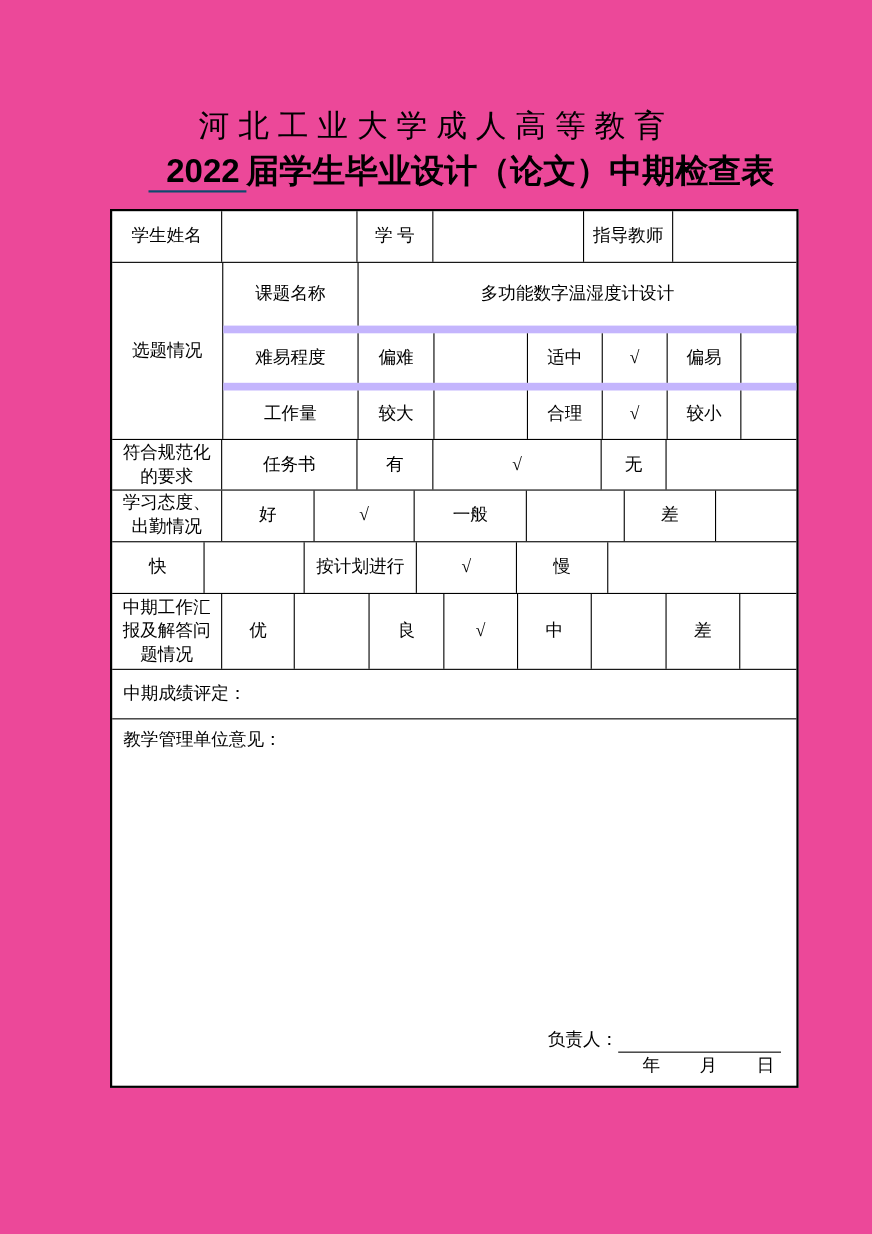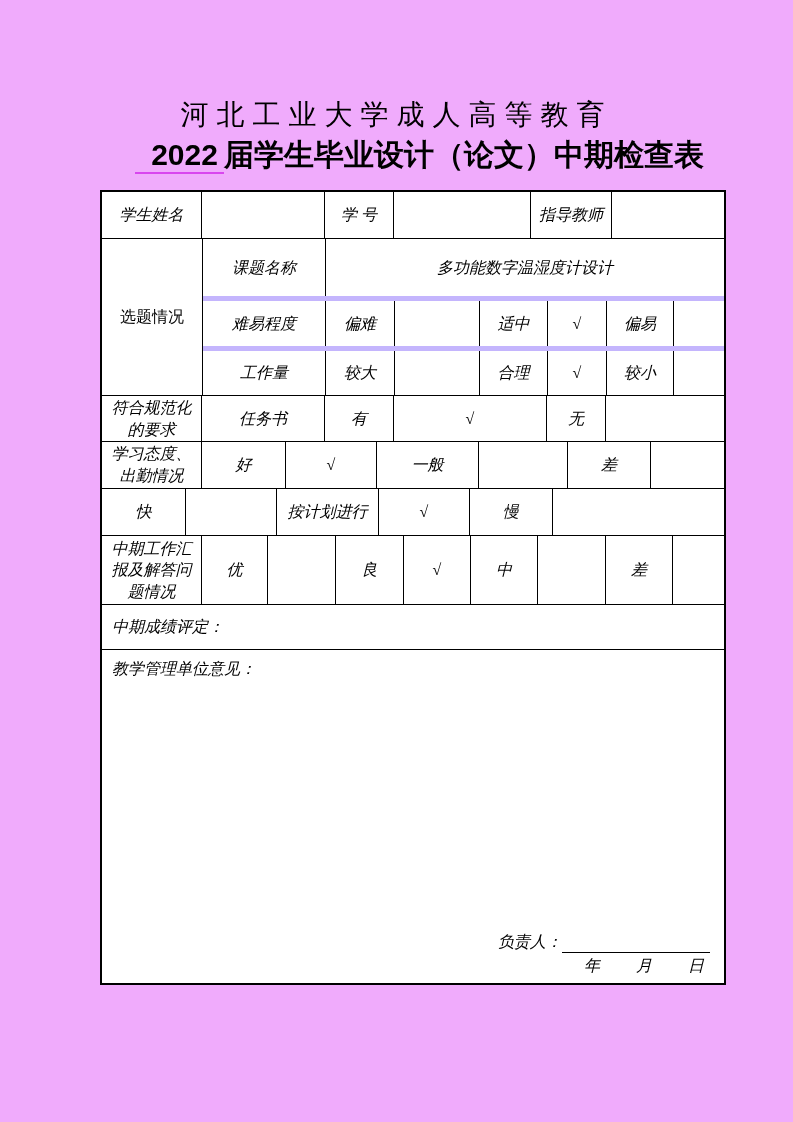--- a/index.html
+++ b/index.html
@@ -1,38 +1,38 @@
 <!DOCTYPE html>
 <html><head>
 <meta charset="utf-8">
 <style>
   html,body{margin:0;padding:0;background:#e8e8e8;}
-  .page{position:relative;width:793px;height:1122px;margin:0 auto;background:#f0abfc;
+  .page{position:relative;width:793px;height:1122px;margin:0 auto;background:#ec4899;
         color:#000;font-family:"Liberation Serif","DejaVu Serif",serif;overflow:hidden;}
   
   .title1{position:absolute;top:96px;left:0;width:100%;text-align:center;
           font-size:28px;letter-spacing:8px;font-family:"DejaVu Serif","Liberation Serif",serif;}
   .title2{position:absolute;top:135px;left:0;width:100%;box-sizing:border-box;padding-left:46px;
           text-align:center;font-size:30px;font-weight:700;
           font-family:"Liberation Sans","DejaVu Sans",sans-serif;}
-  .year{border-bottom:2px solid #d946ef;padding:0 6px 1px 16px;margin-top:28px;}
+  .year{border-bottom:2px solid #0c4a6e;padding:0 6px 1px 16px;margin-top:28px;}
   
   .ftable{position:absolute;left:100px;top:190px;width:622px;border:2px solid #000;background:#fff;}
   .r{display:flex;border-bottom:1px solid #000;}
   .r.last{border-bottom:none;}
   .c{border-right:1px solid #000;box-sizing:border-box;display:flex;align-items:center;
-     justify-content:center;text-align:center;font-size:16px;line-height:1.35;padding:2px 4px;flex:0 0 auto;font-style:italic;}
+     justify-content:center;text-align:center;font-size:16px;line-height:1.35;padding:2px 4px;flex:0 0 auto;}
   .c.end{border-right:none;flex:1 1 auto;}
   .c.left{justify-content:flex-start;text-align:left;padding-left:10px;}
   .h46{height:46px}.h57{height:57px}.h45{height:45px}.h44{height:44px}.h68{height:68px}
   .group{display:flex;border-bottom:1px solid #000;}
   .gleft{width:100px;flex:0 0 auto;border-right:1px solid #000;display:flex;align-items:center;
          justify-content:center;font-size:16px;}
   .gright{flex:1 1 auto;display:flex;flex-direction:column;}
-  .gr{display:flex;border-bottom:5px solid #c4b5fd;}
+  .gr{display:flex;border-bottom:7px solid #c4b5fd;}
   .gr.glast{border-bottom:none;}
   .w100{width:100px}.w123{width:123px}.w69{width:69px}.w85{width:85px}.w68{width:68px}
   .w59{width:59px}.w67{width:67px}.w153{width:153px}.w84{width:84px}.w91{width:91px}
   .w102{width:102px}.w89{width:89px}.w83{width:83px}.w137{width:137px}.w81{width:81px}
   .w66{width:66px}
   
   .opinion-cell{position:relative;height:333px;box-sizing:border-box;padding:8px 10px;
                 font-size:16px;}
   .signer{position:absolute;right:14px;bottom:30px;font-size:16px;}
   .sig-line{display:inline-block;width:148px;height:18px;border-bottom:1px solid #000;vertical-align:bottom;}

